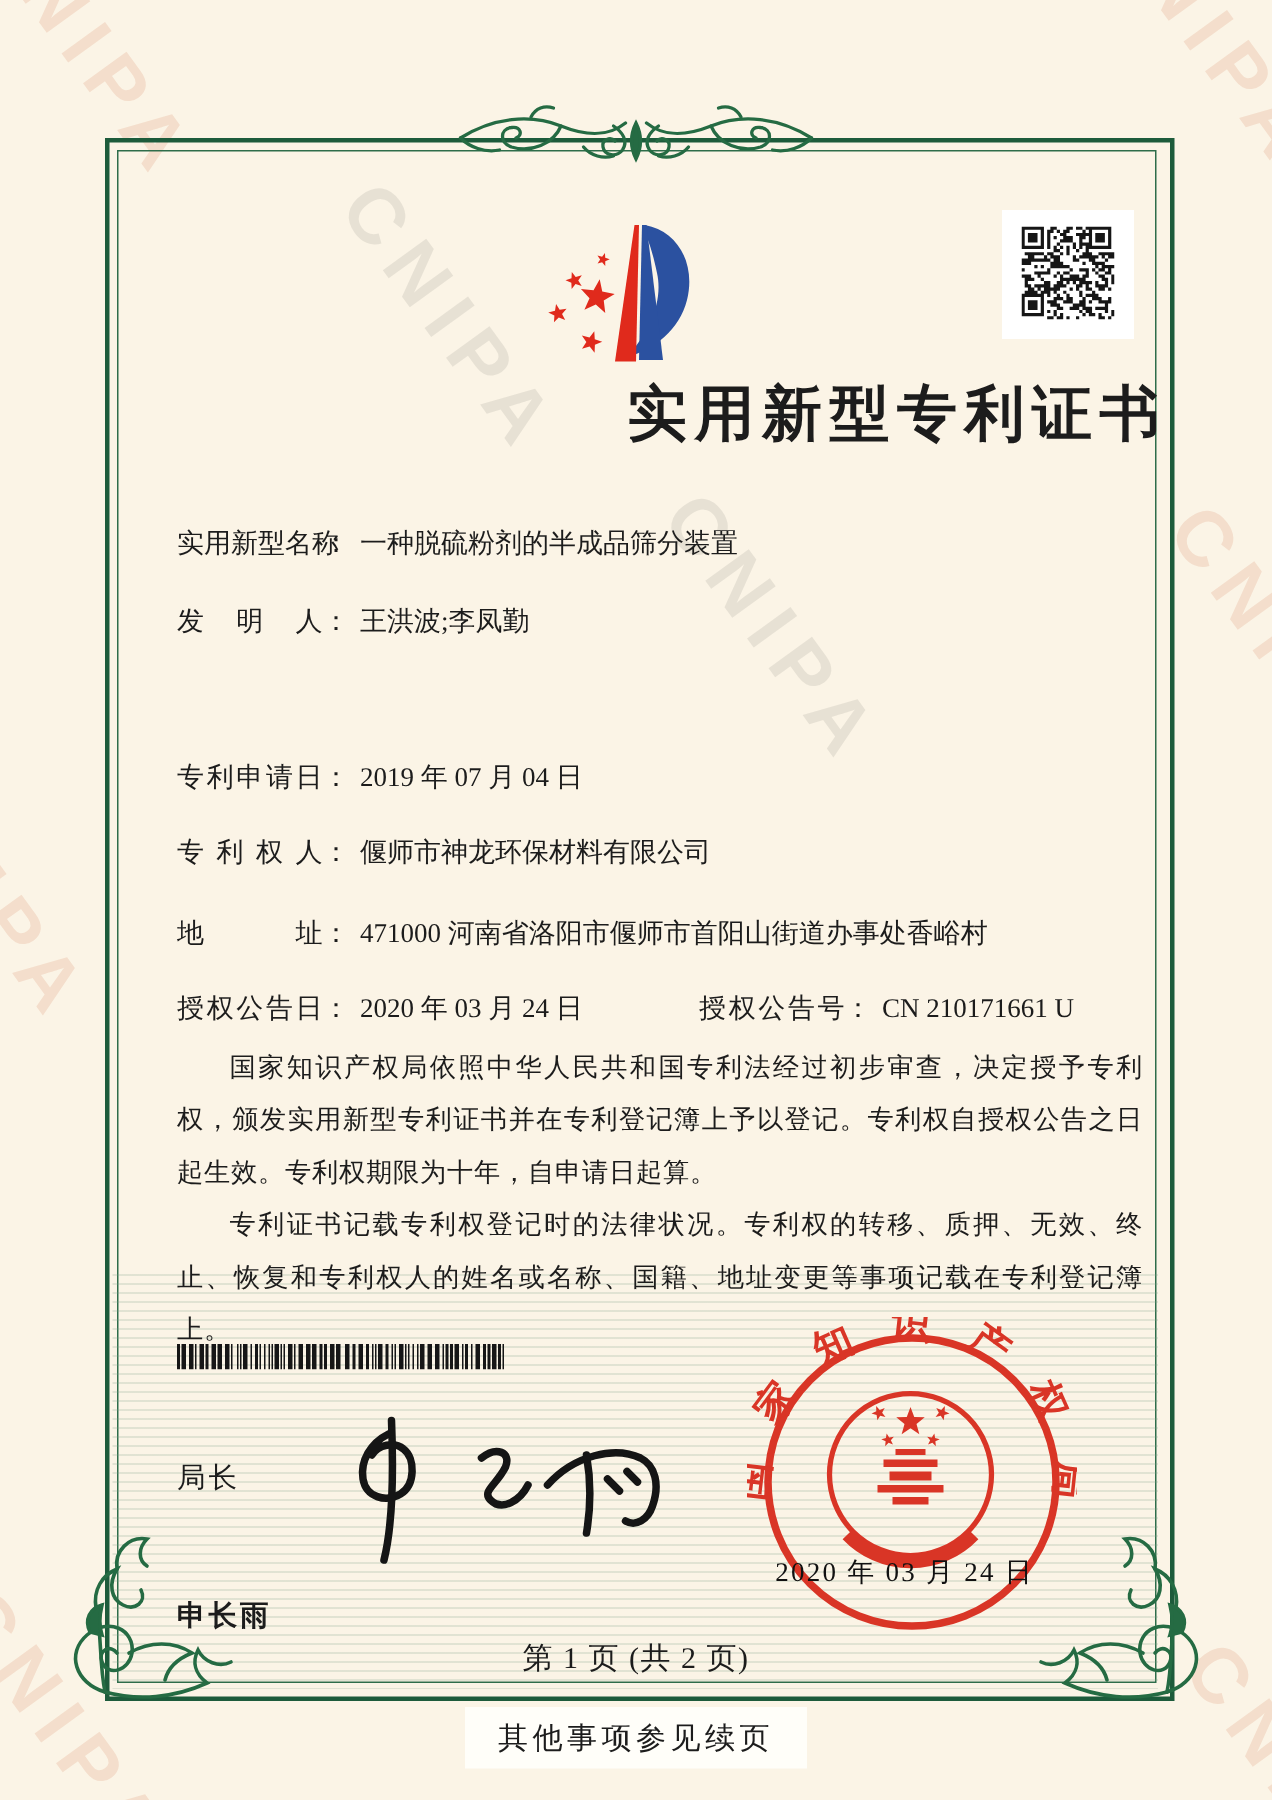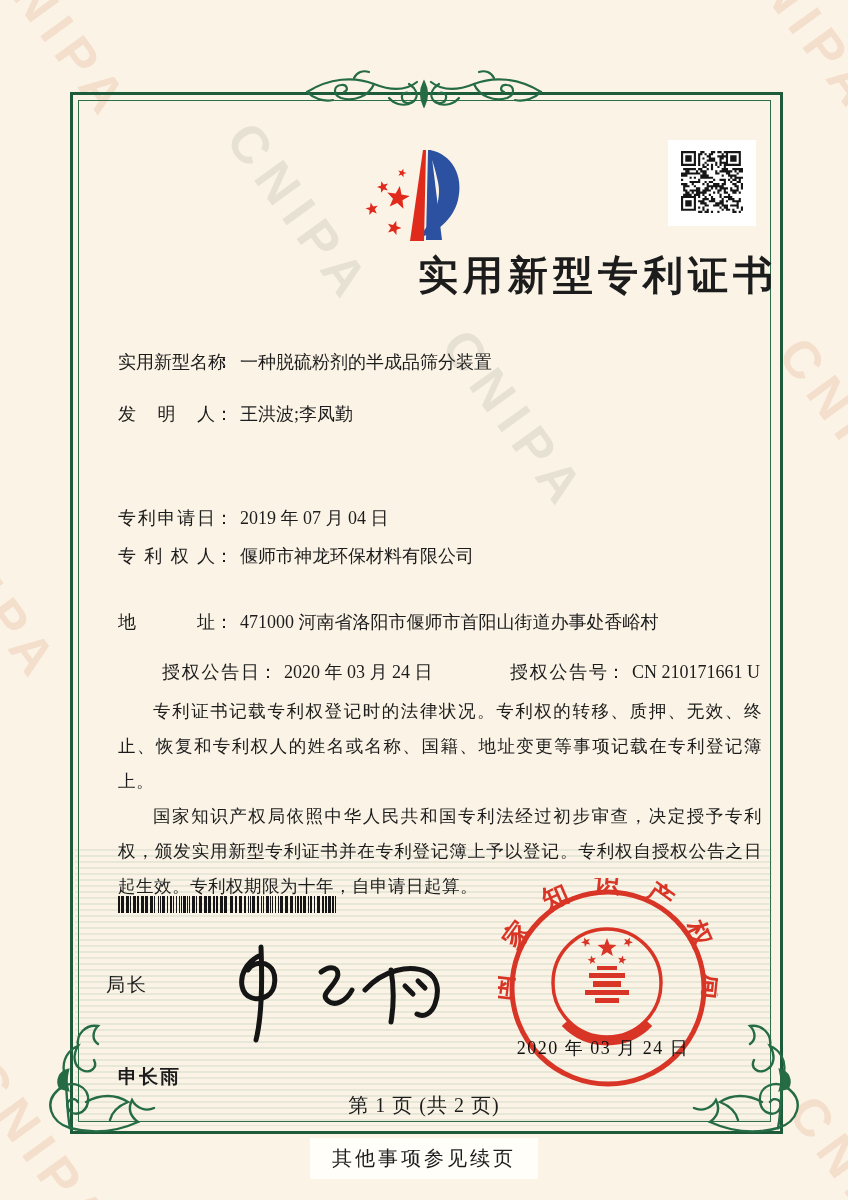--- a/index.html
+++ b/index.html
@@ -123,36 +123,36 @@
 
   <div class="frow" style="top:350px;">
     <span class="flabel">实用新型名称</span><span>：</span><span class="fval">一种脱硫粉剂的半成品筛分装置</span>
   </div>
   <div class="frow" style="top:402px;">
     <span class="flabel">发明人</span><span>：</span><span class="fval">王洪波;李凤勤</span>
   </div>
   <div class="frow" style="top:506px;">
     <span class="flabel">专利申请日</span><span>：</span><span class="fval">2019 年 07 月 04 日</span>
   </div>
-  <div class="frow" style="top:544px;font-family:Liberation Mono, monospace;">
+  <div class="frow" style="top:556px;font-family:Liberation Mono, monospace;">
     <span class="flabel">专利权人</span><span>：</span><span class="fval">偃师市神龙环保材料有限公司</span>
   </div>
   <div class="frow" style="top:610px;">
     <span class="flabel">地址</span><span>：</span><span class="fval">471000 河南省洛阳市偃师市首阳山街道办事处香峪村</span>
   </div>
-  <div class="frow" style="top:660px;margin-left:44px;">
+  <div class="frow" style="top:660px;">
     <span class="flabel">授权公告日</span><span>：</span><span class="fval">2020 年 03 月 24 日</span>
     <span class="pair2">
       <span class="flabel">授权公告号</span><span>：</span><span class="fval">CN 210171661 U</span>
     </span>
   </div>
 
   <div class="abs paras">
+    <p>国家知识产权局依照中华人民共和国专利法经过初步审查，决定授予专利权，颁发实用新型专利证书并在专利登记簿上予以登记。专利权自授权公告之日起生效。专利权期限为十年，自申请日起算。</p>
     <p>专利证书记载专利权登记时的法律状况。专利权的转移、质押、无效、终止、恢复和专利权人的姓名或名称、国籍、地址变更等事项记载在专利登记簿上。</p>
-    <p>国家知识产权局依照中华人民共和国专利法经过初步审查，决定授予专利权，颁发实用新型专利证书并在专利登记簿上予以登记。专利权自授权公告之日起生效。专利权期限为十年，自申请日起算。</p>
   </div>
 
   <svg id="barcode" class="abs" style="left:118px;top:896px;" width="218" height="17" viewBox="0 0 218 17" preserveAspectRatio="none">
       <rect x="0" y="0" width="2" height="17" fill="#161616"></rect>
       <rect x="3" y="0" width="3" height="17" fill="#161616"></rect>
       <rect x="8" y="0" width="3" height="17" fill="#161616"></rect>
       <rect x="12" y="0" width="1" height="17" fill="#161616"></rect>
       <rect x="15" y="0" width="3" height="17" fill="#161616"></rect>
       <rect x="19" y="0" width="2" height="17" fill="#161616"></rect>
       <rect x="23" y="0" width="3" height="17" fill="#161616"></rect>
@@ -206,21 +206,21 @@
       <rect x="192" y="0" width="2" height="17" fill="#161616"></rect>
       <rect x="196" y="0" width="1" height="17" fill="#161616"></rect>
       <rect x="199" y="0" width="3" height="17" fill="#161616"></rect>
       <rect x="204" y="0" width="2" height="17" fill="#161616"></rect>
       <rect x="207" y="0" width="2" height="17" fill="#161616"></rect>
       <rect x="210" y="0" width="3" height="17" fill="#161616"></rect>
       <rect x="214" y="0" width="2" height="17" fill="#161616"></rect>
       <rect x="217" y="0" width="1" height="17" fill="#161616"></rect>
     </svg>
 
-  <div class="abs signer" style="left:106px;top:972px;">局长</div>
+  <div class="abs signer" style="left:118px;top:972px;">局长</div>
   <div class="abs signer" style="left:118px;top:1064px;font-weight:bold;">申长雨</div>
 
   <svg class="abs" style="left:225px;top:942px;" width="235" height="105" viewBox="0 0 235 105">
     <g stroke="#151515" stroke-width="5" fill="none" stroke-linecap="round" stroke-linejoin="round">
       <path d="M34,14 C22,20 15,32 17,44 C19,56 32,60 42,54 C52,48 52,30 44,24 C38,19 27,21 23,28"></path>
       <path d="M36,5 C37,30 38,70 31,98"></path>
       <path d="M96,30 C106,22 116,26 112,36 C106,48 96,52 102,58 C110,66 122,58 127,48"></path>
       <path d="M140,48 C158,28 185,22 202,30 C212,35 215,48 210,62 C207,71 199,76 192,72"></path>
       <path d="M166,28 C169,45 169,62 166,80"></path>
       <path d="M180,44 L188,52"></path>

